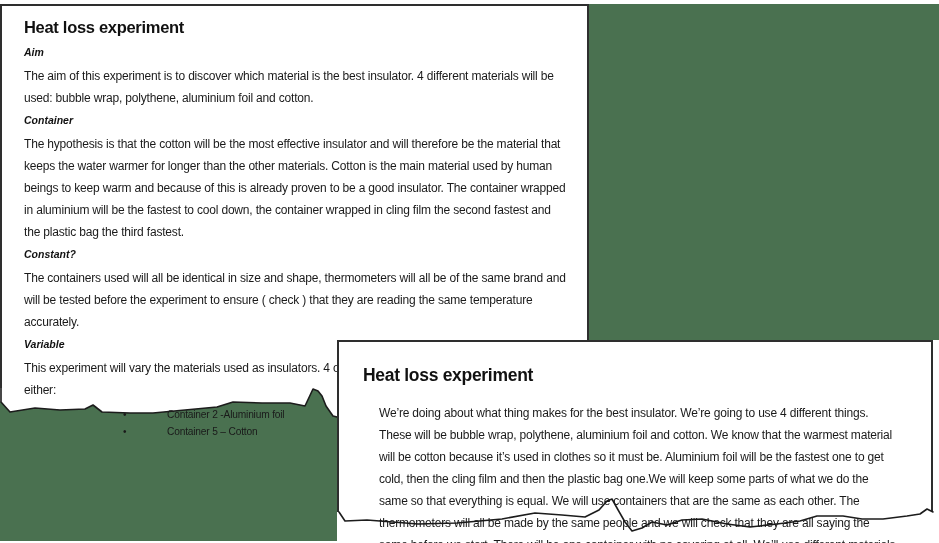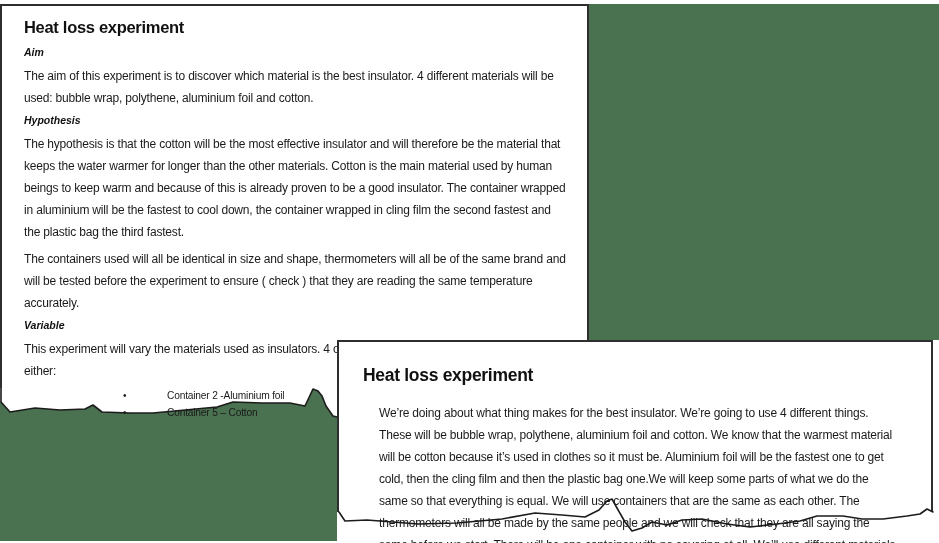--- a/index.html
+++ b/index.html
@@ -57,23 +57,24 @@
     <path fill="#ffffff" stroke="none" d="M0,0 H589 V17 L500,19 L430,21 L380,24 L345,31 L333,28 L326,18 L322,8 L318,3 L313,1 L305,18 L290,15 L262,15 L233,14 L217,19 L185,22 L153,25 L130,25 L102,24 L93,17 L85,21 L60,22 L35,20 L10,24 L1,14 L0,13 Z"></path>
     <path fill="none" stroke="#1c1c1c" stroke-width="1.6" stroke-linejoin="round" stroke-linecap="round" d="M1,0 L1,14 L10,24 L35,20 L60,22 L85,21 L93,17 L102,24 L130,25 L153,25 L185,22 L217,19 L233,14 L262,15 L290,15 L305,18 L313,1 L318,3 L322,8 L326,18 L333,28 L345,31 L380,24 L430,21 L500,19 L589,17"></path>
   </svg>
 
   <section class="doc1-box" style="border-color: rgb(46, 46, 46);">
     <h1 class="doc-title">Heat loss experiment</h1>
 
     <h2 class="sec-heading">Aim</h2>
     <p class="body-p">The aim of this experiment is to discover which material is the best insulator. 4 different materials will be used: bubble wrap, polythene, aluminium foil and cotton.</p>
 
-    <h2 class="sec-heading">Hypothesis</h2>
+    <h2 class="sec-heading">Container</h2>
     <p class="body-p">The hypothesis is that the cotton will be the most effective insulator and will therefore be the material that keeps the water warmer for longer than the other materials. Cotton is the main material used by human beings to keep warm and because of this is already proven to be a good insulator. The container wrapped in aluminium will be the fastest to cool down, the container wrapped in cling film the second fastest and the plastic bag the third fastest.</p>
 
+    <h2 class="sec-heading">Constant?</h2>
     <p class="body-p">The containers used will all be identical in size and shape, thermometers will all be of the same brand and will be tested before the experiment to ensure ( check ) that they are reading the same temperature accurately.</p>
 
     <h2 class="sec-heading">Variable</h2>
     <p class="body-p">This experiment will vary the materials used as insulators. 4 out of the 5 containers will be wrapped in either:</p>
 
     <ul class="bullet-list">
       <li>
         <span class="bullet-dot">•</span><span>Container 2 -Aluminium foil</span>
       </li>
       <li>

